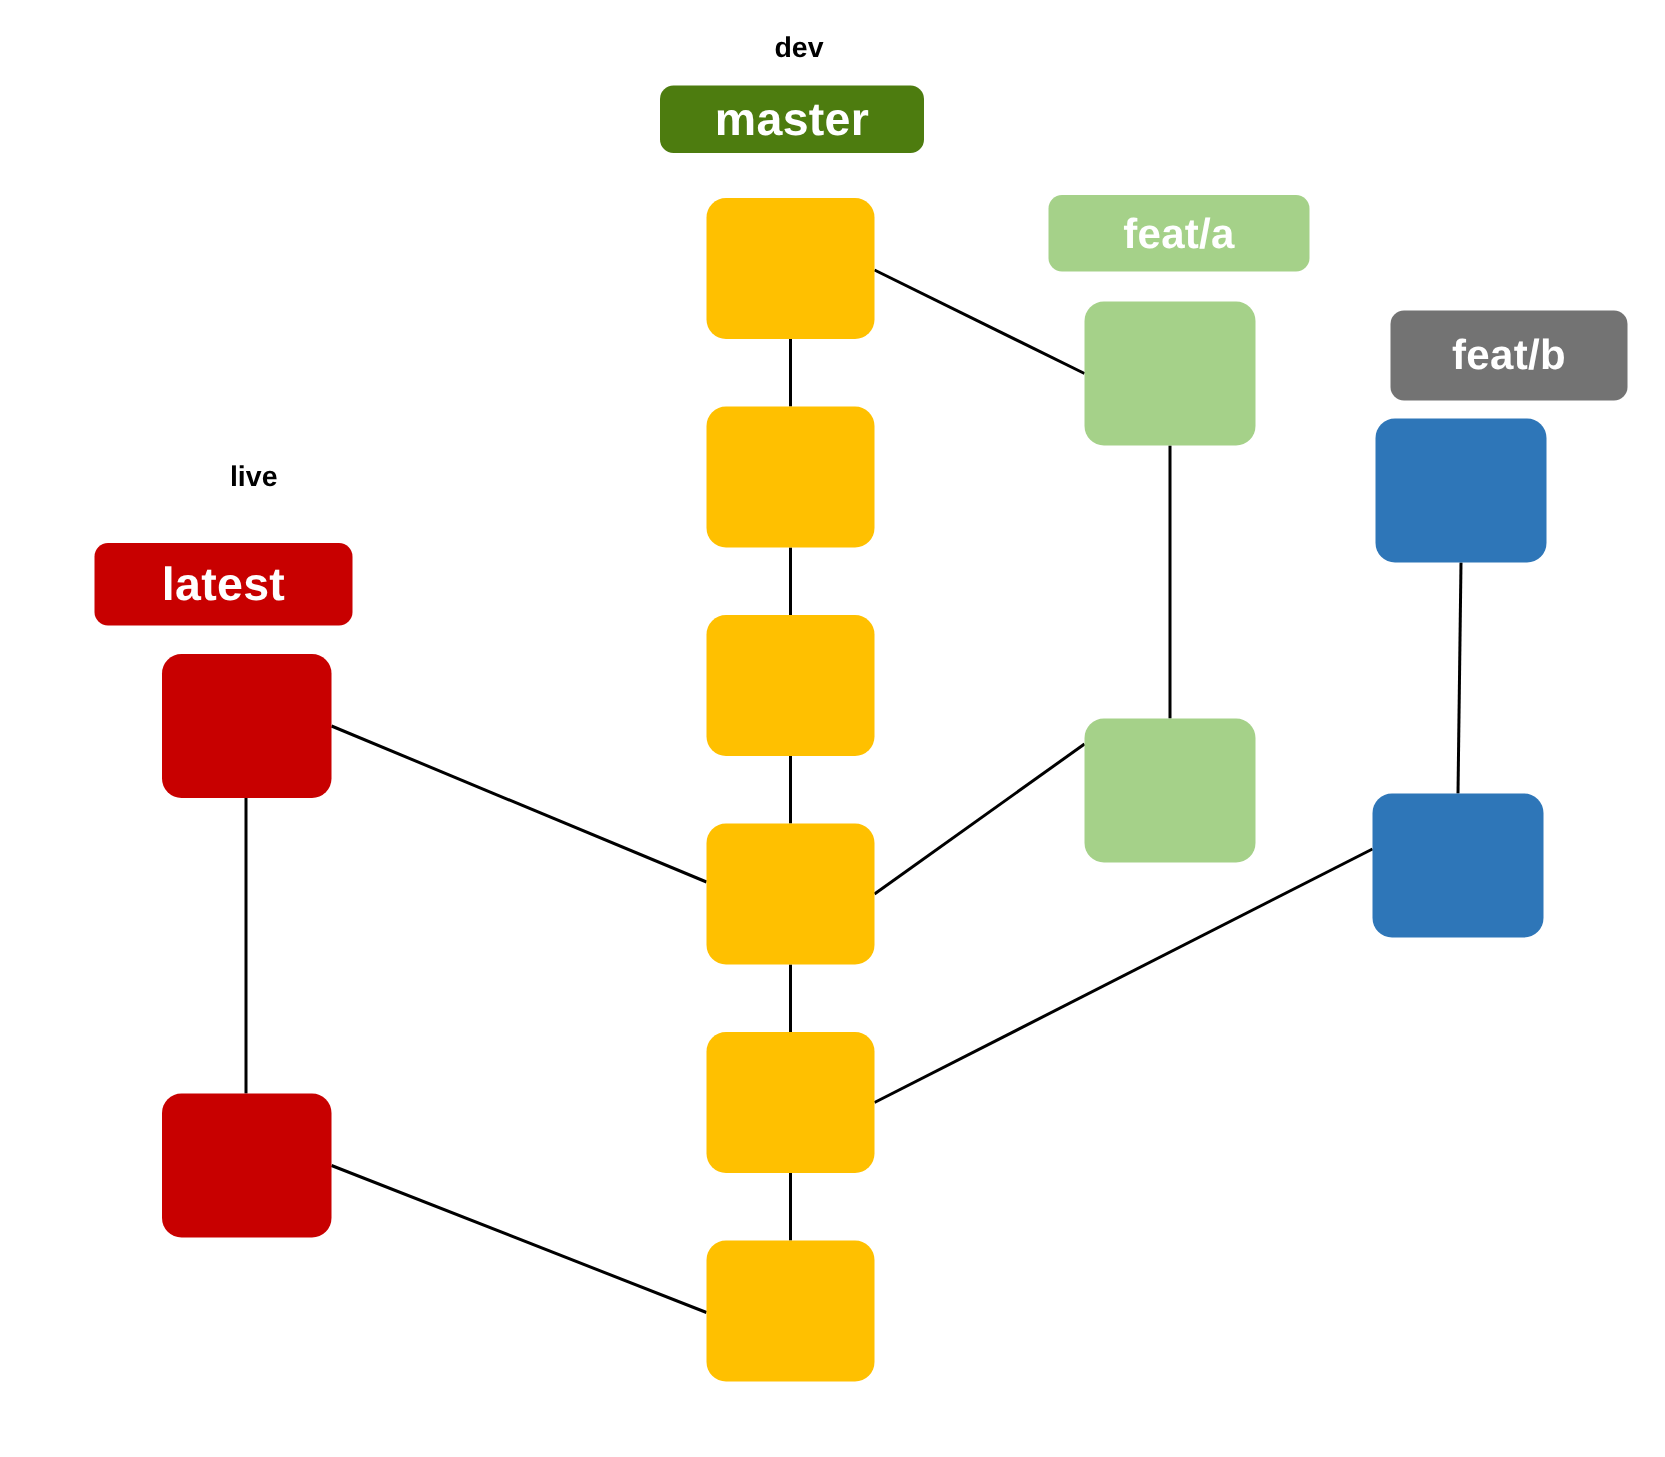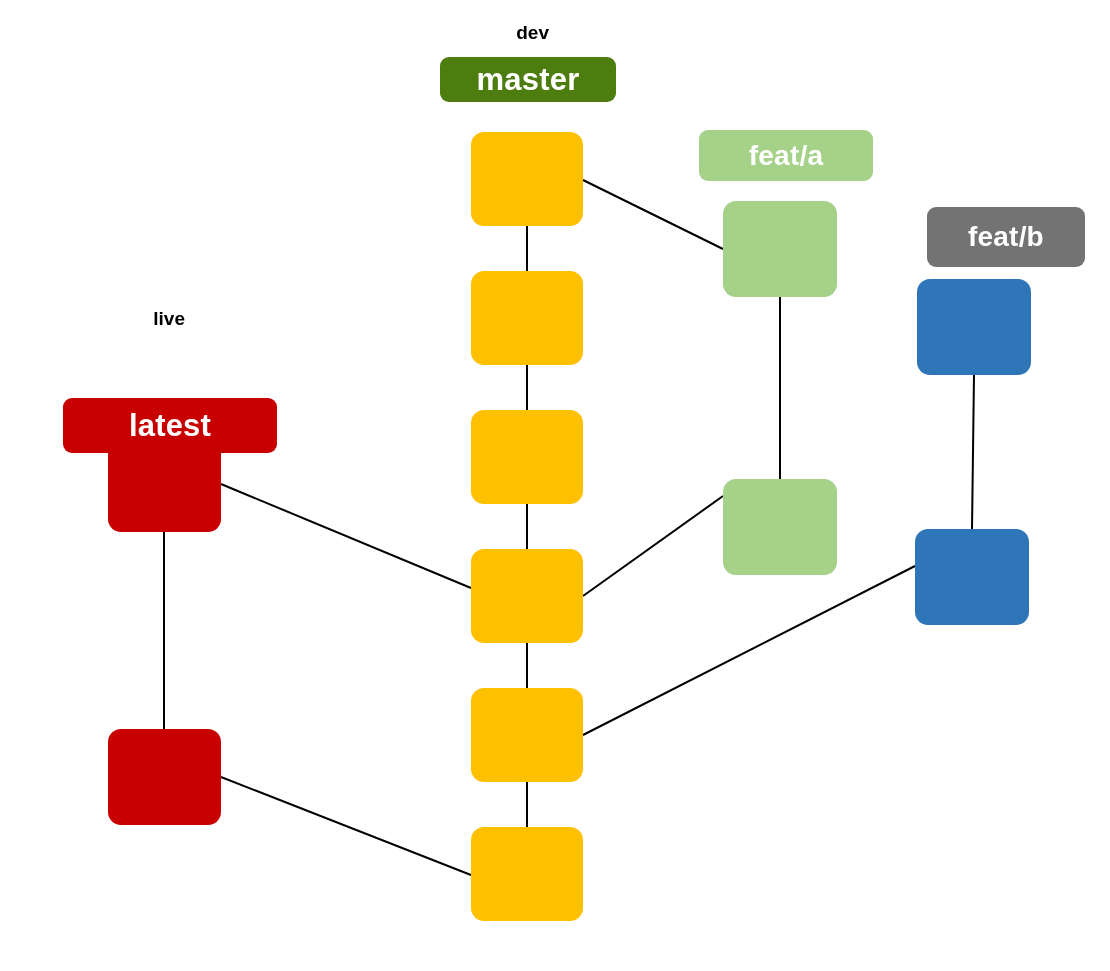--- a/index.html
+++ b/index.html
@@ -89,21 +89,21 @@
   <div id="badges-root">
       <div class="badge" style="left: 440px; top: 57px; width: 176px; height: 45px; background: #4d7c0f; font-size: 31px;">
         <span>master</span>
       </div>
       <div class="badge" style="left: 699px; top: 130px; width: 174px; height: 51px; background: rgb(165, 209, 137); font-size: 28px;">
         <span>feat/a</span>
       </div>
       <div class="badge" style="left: 895px; top: 207px; width: 158px; height: 60px; background: #737373; font-size: 28px; margin-left: 32px;">
         <span>feat/b</span>
       </div>
-      <div class="badge" style="left: 63px; top: 362px; width: 214px; height: 55px; background: rgb(200, 0, 0); font-size: 31px; margin-top: 36px;">
+      <div class="badge" style="left: 63px; top: 362px; width: 172px; height: 55px; background: rgb(200, 0, 0); font-size: 31px;">
         <span>latest</span>
       </div>
     </div>
   <div id="captions-root">
       <div class="caption" style="left: 507px; top: 22px; width: 42px;">dev</div>
       <div class="caption" style="left: 143px; top: 308px; width: 42px;">live</div>
     </div>
 
 </div>
 

